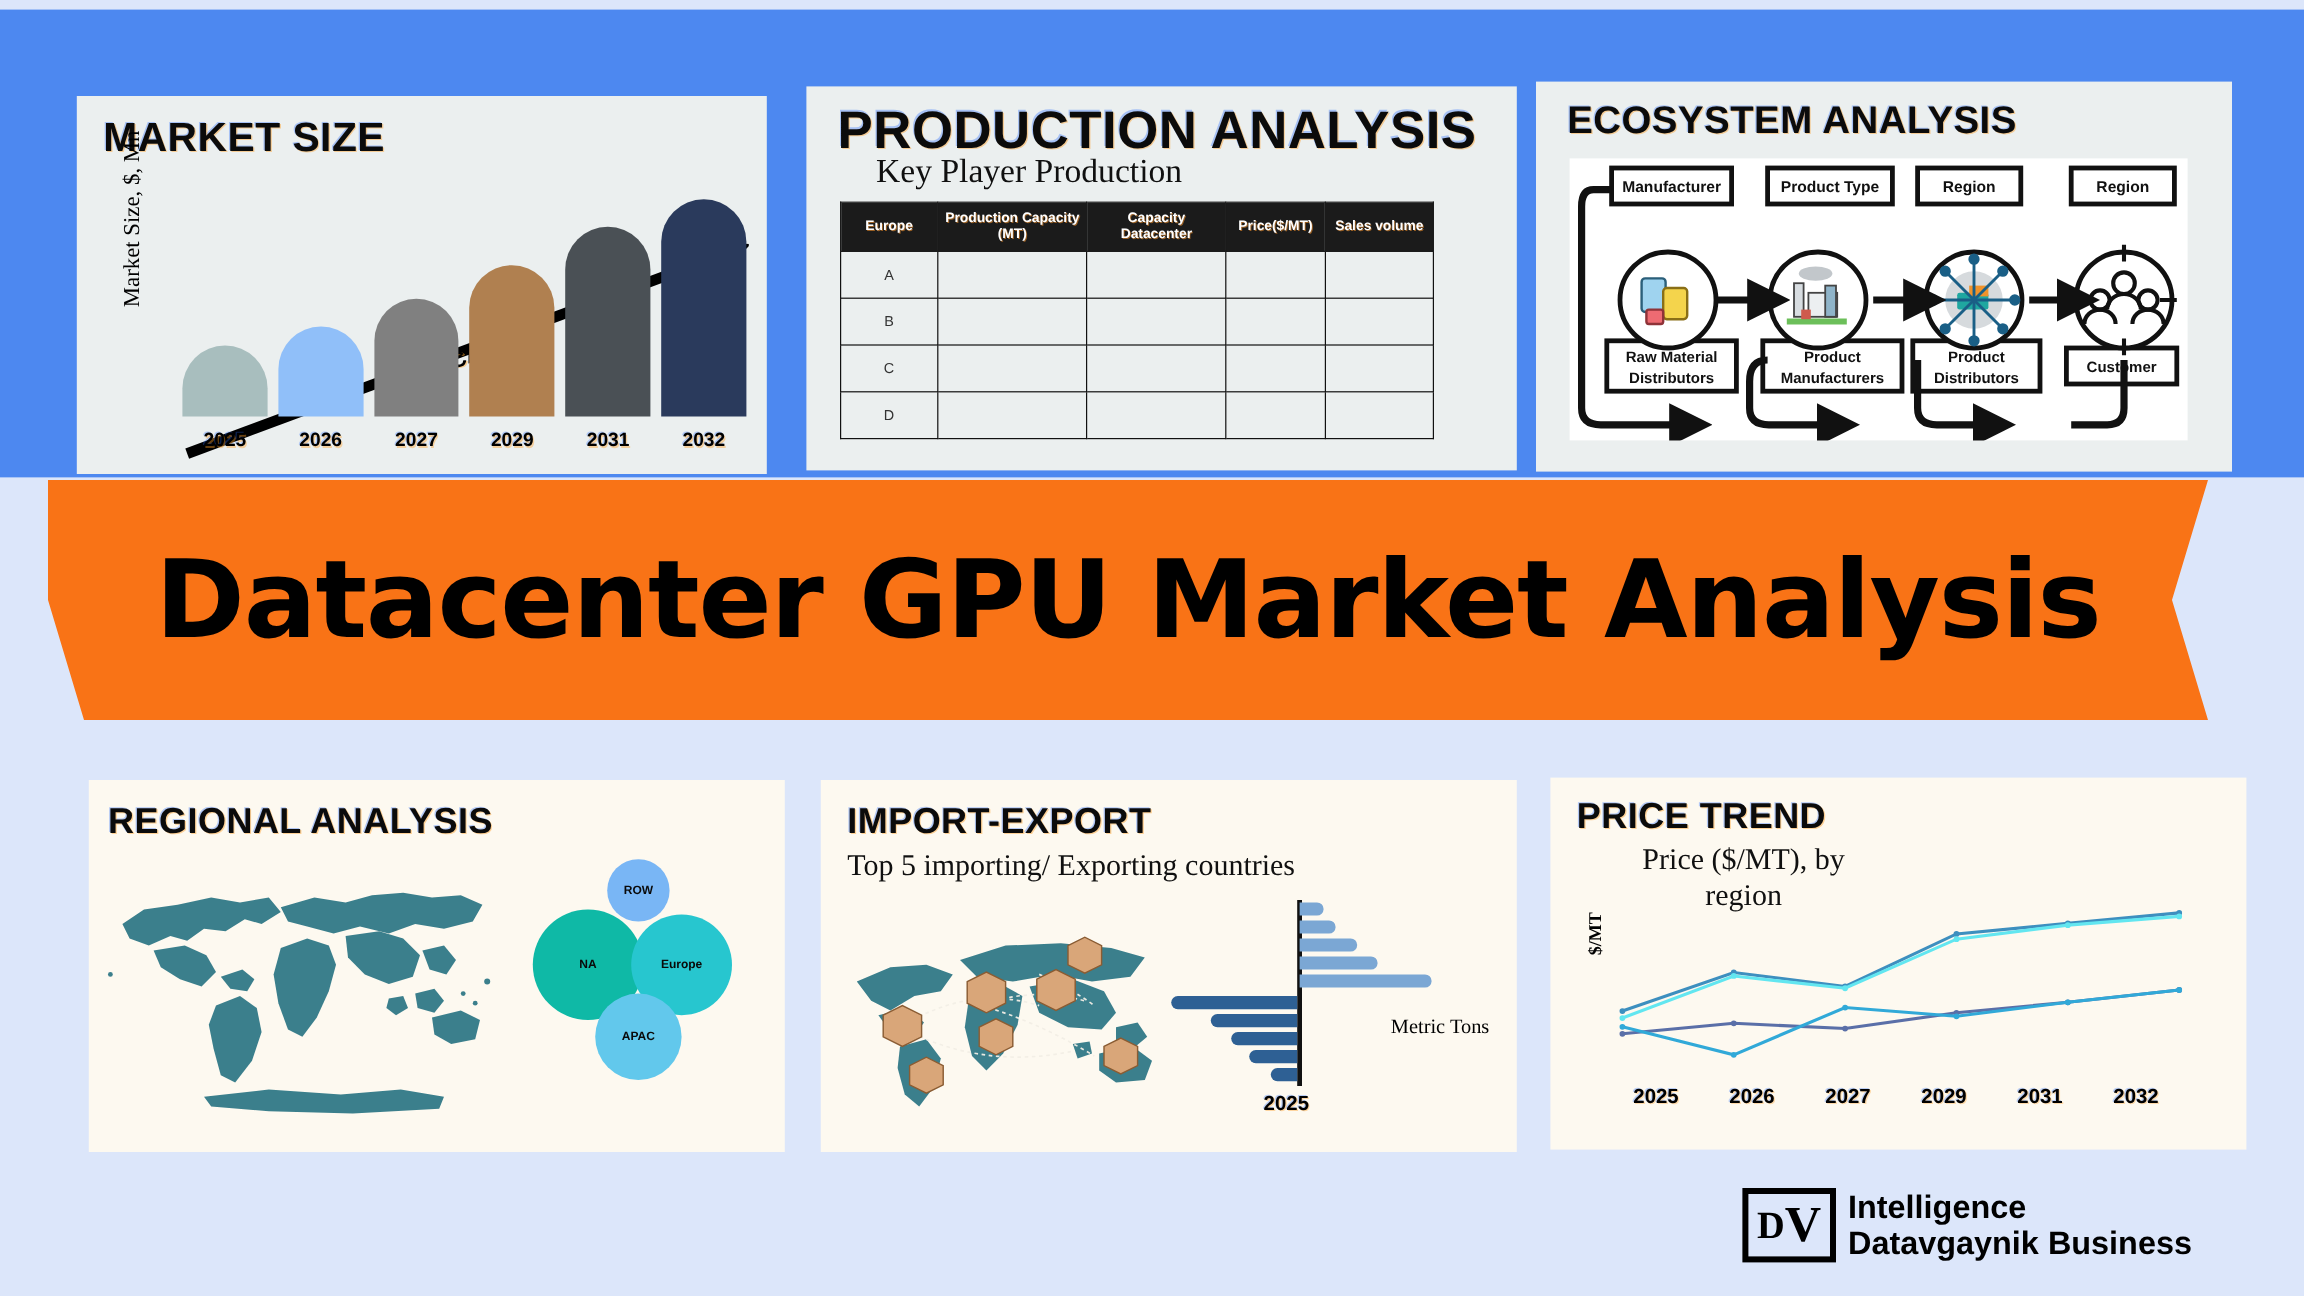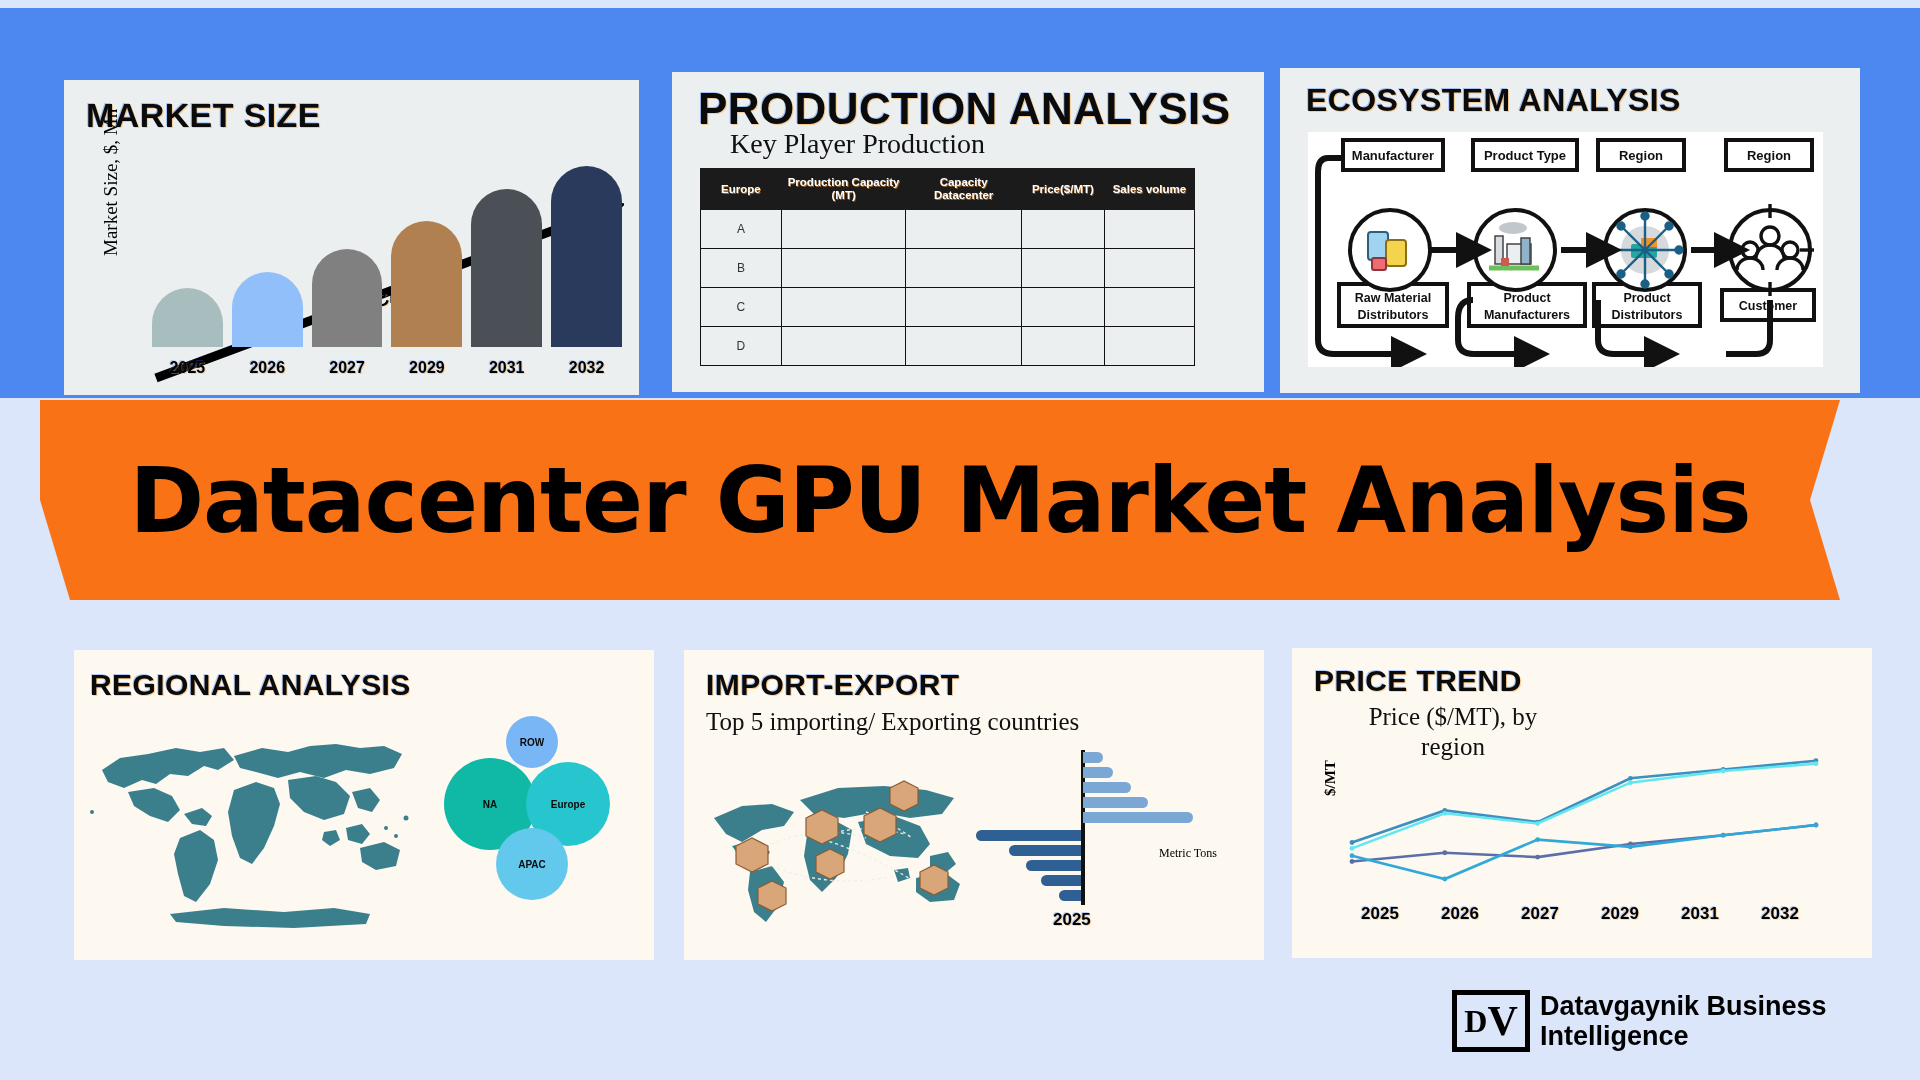--- a/index.html
+++ b/index.html
@@ -124,21 +124,21 @@
   .torn-axis{ position:absolute; left:72px; top:0; width:4px; height:155px; background:#111; }
   .torn-row{ position:absolute; height:11px; }
   .torn-right{ background:#7ba7d4; border-radius:0 6px 6px 0; left:74px; }
   .torn-left{ background:#2e6094; border-radius:6px 0 0 6px; }
   .torn-year{
     position:absolute; left:44px; top:160px; font-size:17px; font-weight:bold;
     text-shadow:1px 1px 0 rgba(255,160,40,.4), -1px -1px 0 rgba(40,110,255,.3);
   }
   .torn-unit{
     position:absolute; left:150px; top:96px;
-    font-family:"Liberation Serif", serif; font-size:12px;
+    font-family:"Liberation Serif", serif; font-size:17px;
   }
 
   #pricetrend{ left:1292px; top:648px; width:580px; height:310px; }
   #pricetrend .panel-title{ position:absolute; left:22px; top:16px; }
   #pricetrend .panel-sub{
     position:absolute; left:56px; top:54px; width:210px; font-size:25px;
     text-align:center; line-height:1.2;
   }
   .pt-ylabel{
     position:absolute; left:30px; top:148px; transform:rotate(-90deg);
@@ -504,16 +504,16 @@
       <span>2032</span>
     </div>
 </section>
 
 <div class="logo">
   <div class="logo-mark">
     <span class="d">D</span>
     <span class="v">V</span>
   </div>
   <div class="logo-text">
+    <div>Intelligence</div>
     <div>Datavgaynik Business</div>
-    <div>Intelligence</div>
   </div>
 </div>
 
 </body></html>

